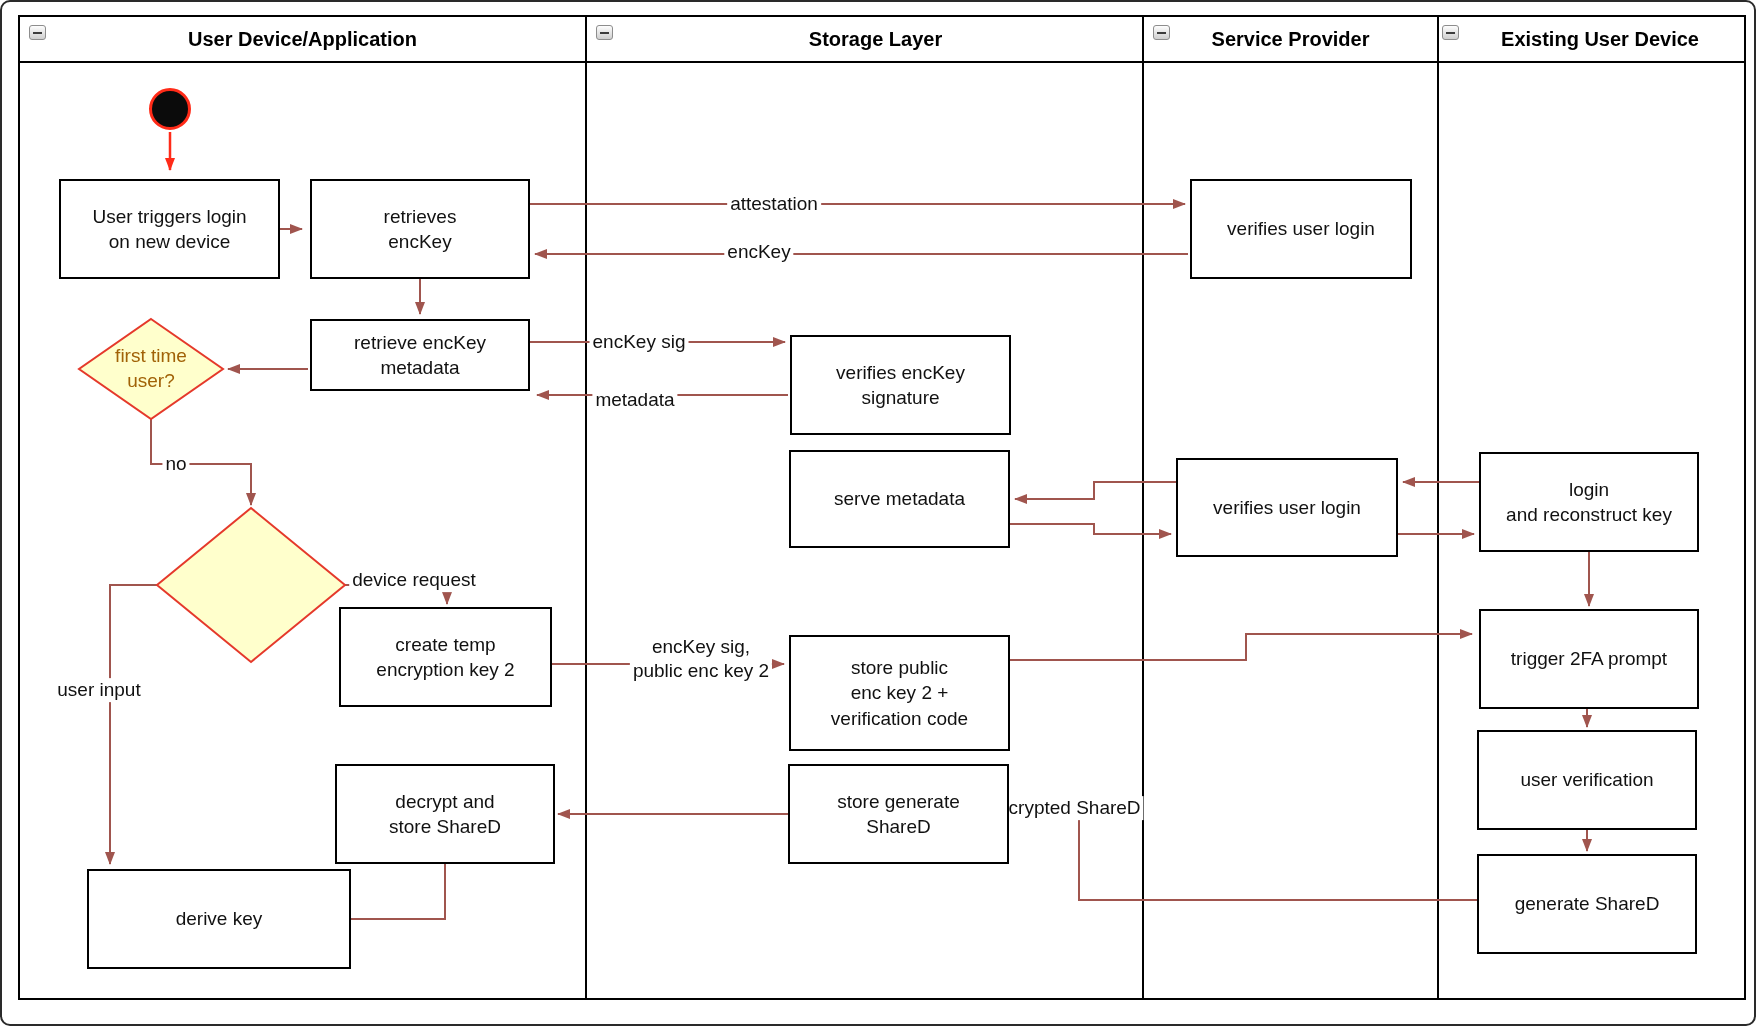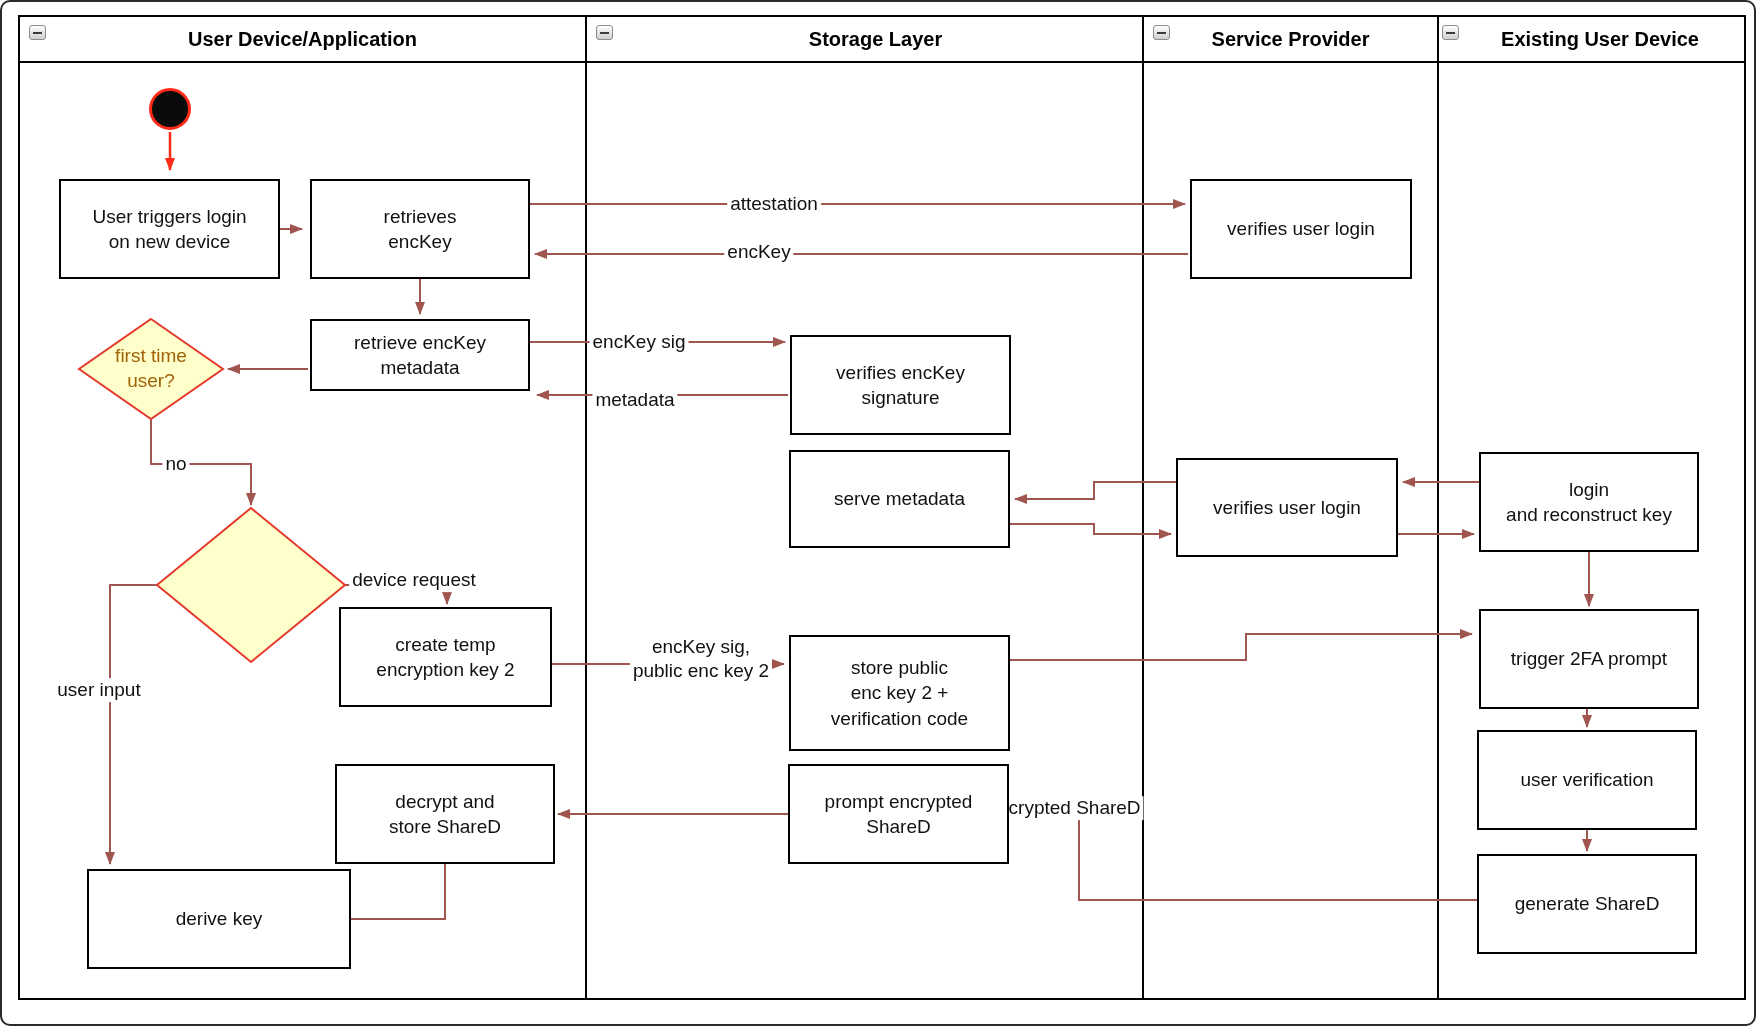--- a/index.html
+++ b/index.html
@@ -135,21 +135,21 @@
   <div class="node" style="left:333px;top:762px;width:220px;height:100px;">decrypt and
 store ShareD</div>
   <div class="node" style="left:53px;top:867px;width:264px;height:100px;margin-left:32px;">derive key</div>
 
   <div class="node" style="left:788px;top:333px;width:221px;height:100px;">verifies encKey
 signature</div>
   <div class="node" style="left:787px;top:448px;width:221px;height:98px;">serve metadata</div>
   <div class="node" style="left:787px;top:633px;width:221px;height:116px;">store public
 enc key 2 +
 verification code</div>
-  <div class="node" style="left:786px;top:762px;width:221px;height:100px;">prompt encrypted
+  <div class="node" style="left:786px;top:762px;width:221px;height:100px;">store generate
 ShareD</div>
 
   <div class="node" style="left:1188px;top:177px;width:222px;height:100px;">verifies user login</div>
   <div class="node" style="left:1174px;top:456px;width:222px;height:99px;">verifies user login</div>
 
   <div class="node" style="left:1477px;top:450px;width:220px;height:100px;">login
 and reconstruct key</div>
   <div class="node" style="left:1477px;top:607px;width:220px;height:100px;">trigger 2FA prompt</div>
   <div class="node" style="left:1475px;top:728px;width:220px;height:100px;">user verification</div>
   <div class="node" style="left:1475px;top:852px;width:220px;height:100px;">generate ShareD</div>

